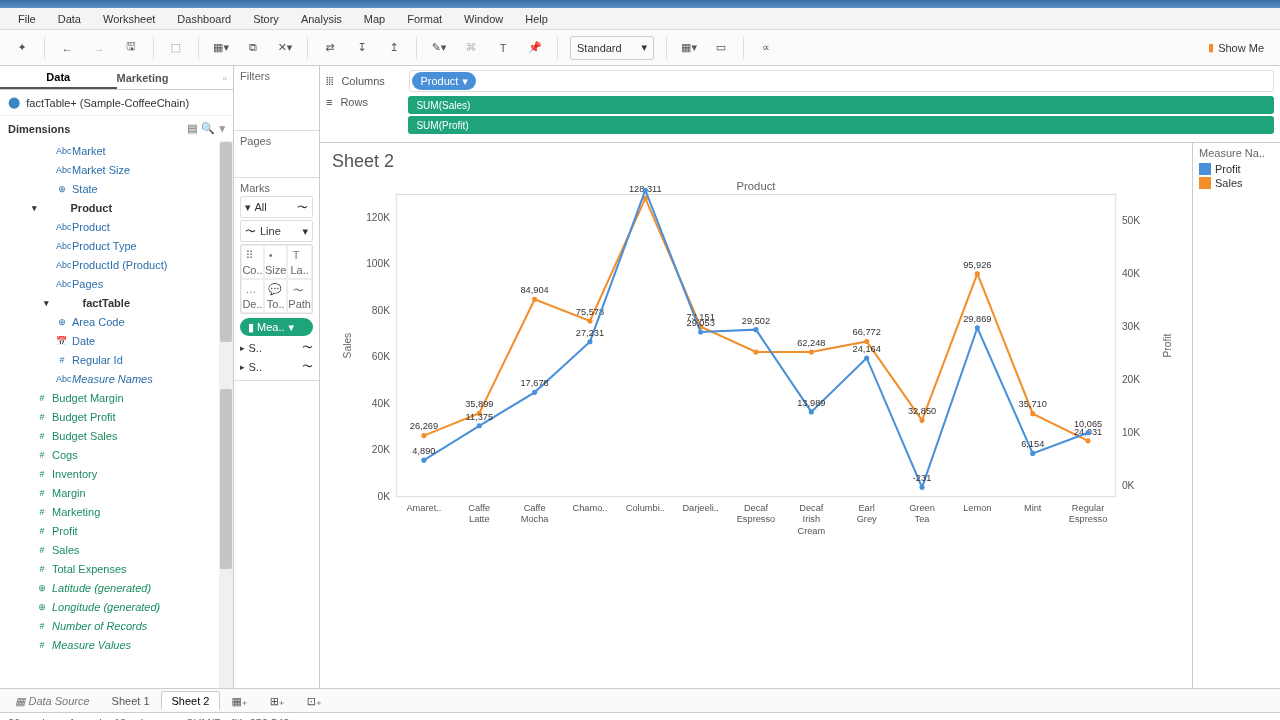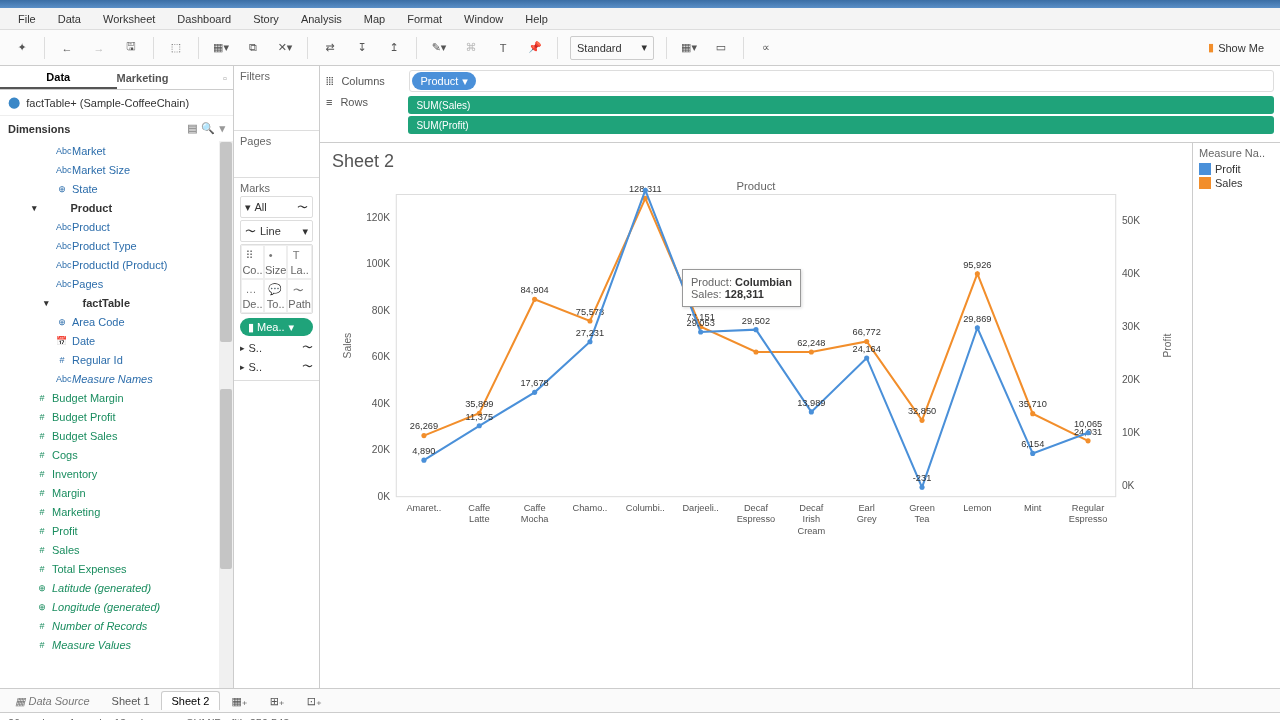--- a/index.html
+++ b/index.html
@@ -446,24 +446,20 @@
             <text class="value-label" x="517.6923076923076" y="171.04884210526316" text-anchor="middle">24,164</text>
             <circle cx="571.5384615384615" cy="302.8756842105263" r="2.5" fill="#4a90d9"></circle>
             <text class="value-label" x="571.5384615384615" y="296.8756842105263" text-anchor="middle">-231</text>
             <circle cx="625.3846153846154" cy="147.62305263157893" r="2.5" fill="#4a90d9"></circle>
             <text class="value-label" x="625.3846153846154" y="141.62305263157893" text-anchor="middle">29,869</text>
             <circle cx="679.2307692307693" cy="269.94252631578945" r="2.5" fill="#4a90d9"></circle>
             <text class="value-label" x="679.2307692307693" y="263.94252631578945" text-anchor="middle">6,154</text>
             <circle cx="733.0769230769231" cy="249.76999999999998" r="2.5" fill="#4a90d9"></circle>
             <text class="value-label" x="733.0769230769231" y="243.76999999999998" text-anchor="middle">10,065</text>
           </svg>
-        <div class="tooltip" style="left:362px; top:126px;">
-          <div><span class="lbl">Product:</span> <span class="val">Columbian</span></div>
-          <div><span class="lbl">Sales:</span> <span class="val">128,311</span></div>
-        </div>
       </div>
       <div class="legend">
         <div class="legend-title">Measure Na..</div>
         <div class="legend-item">
             <span class="legend-sw" id="sw-profit" style="background: rgb(74, 144, 217);"></span>
             <span>Profit</span>
           </div>
         <div class="legend-item">
             <span class="legend-sw" id="sw-sales" style="background: rgb(242, 142, 43);"></span>
             <span>Sales</span>

